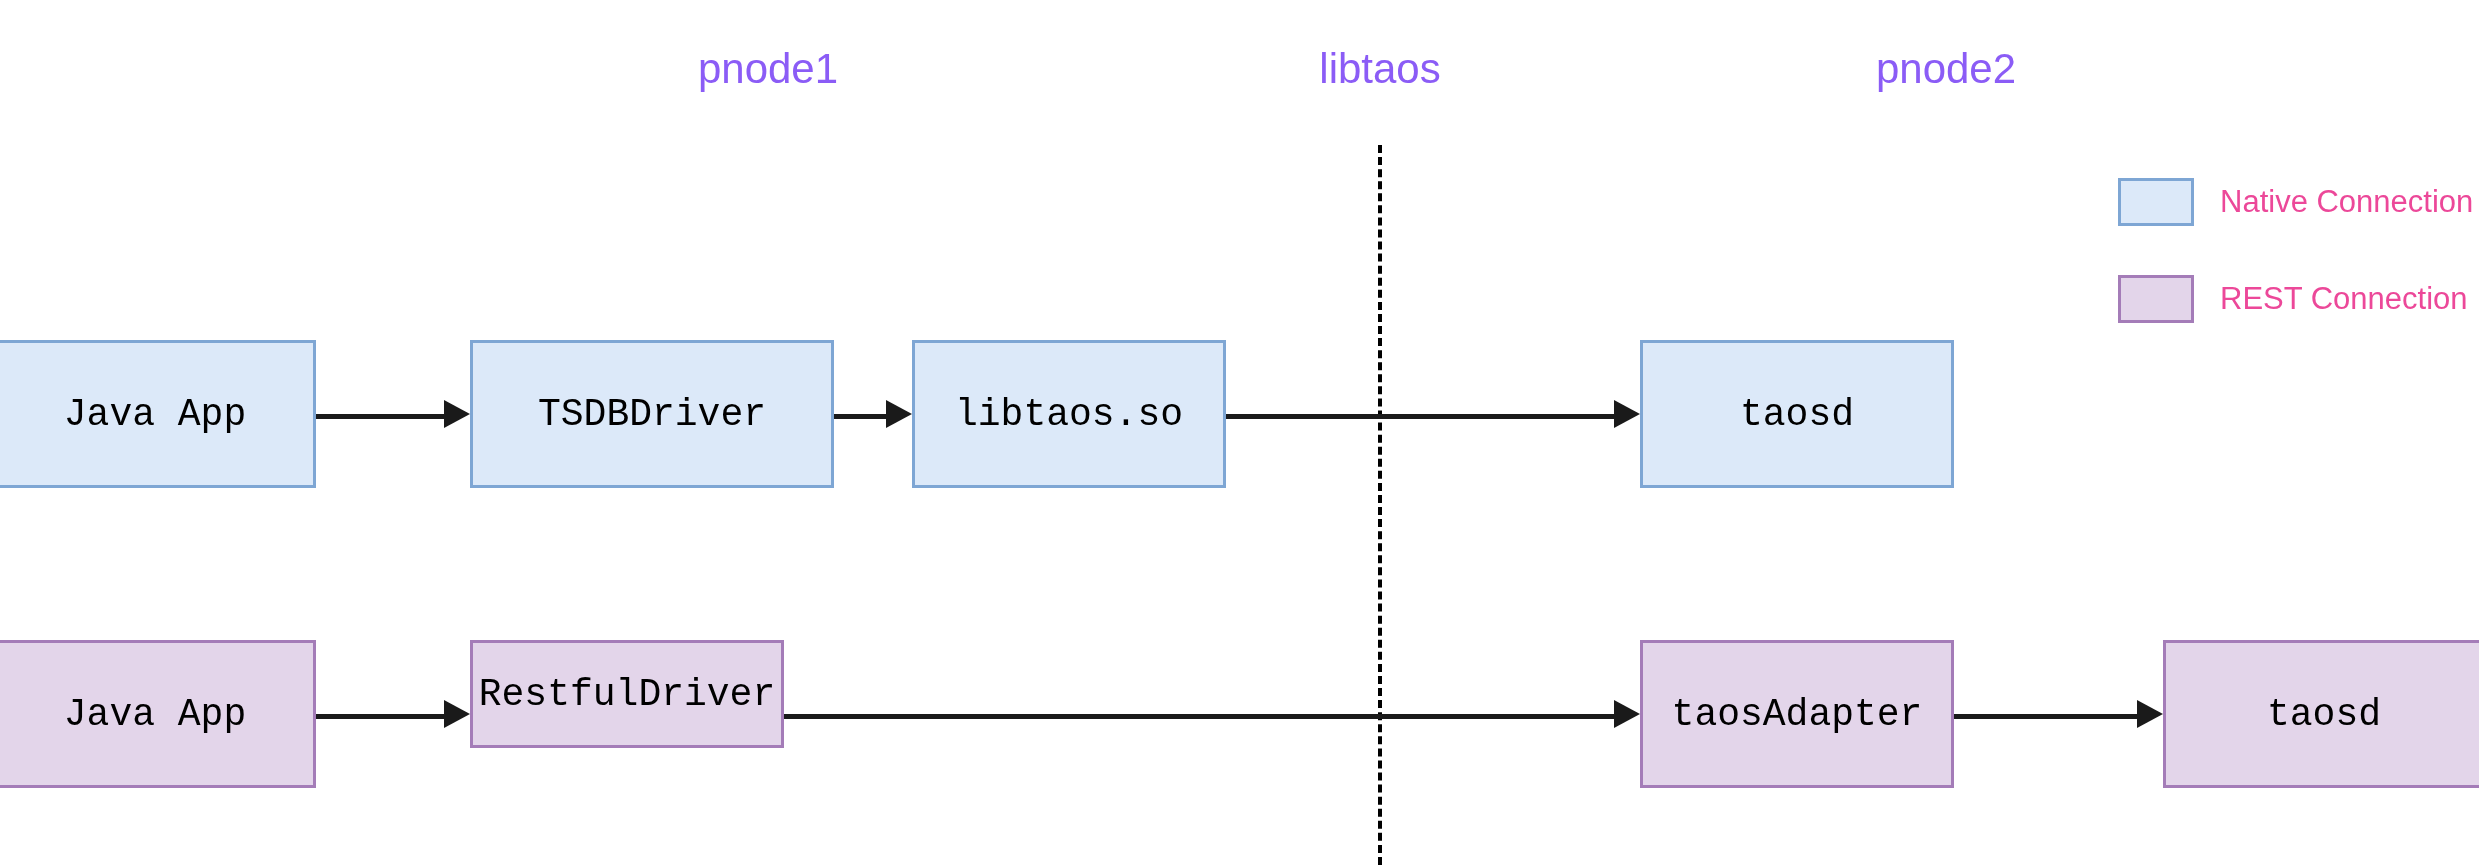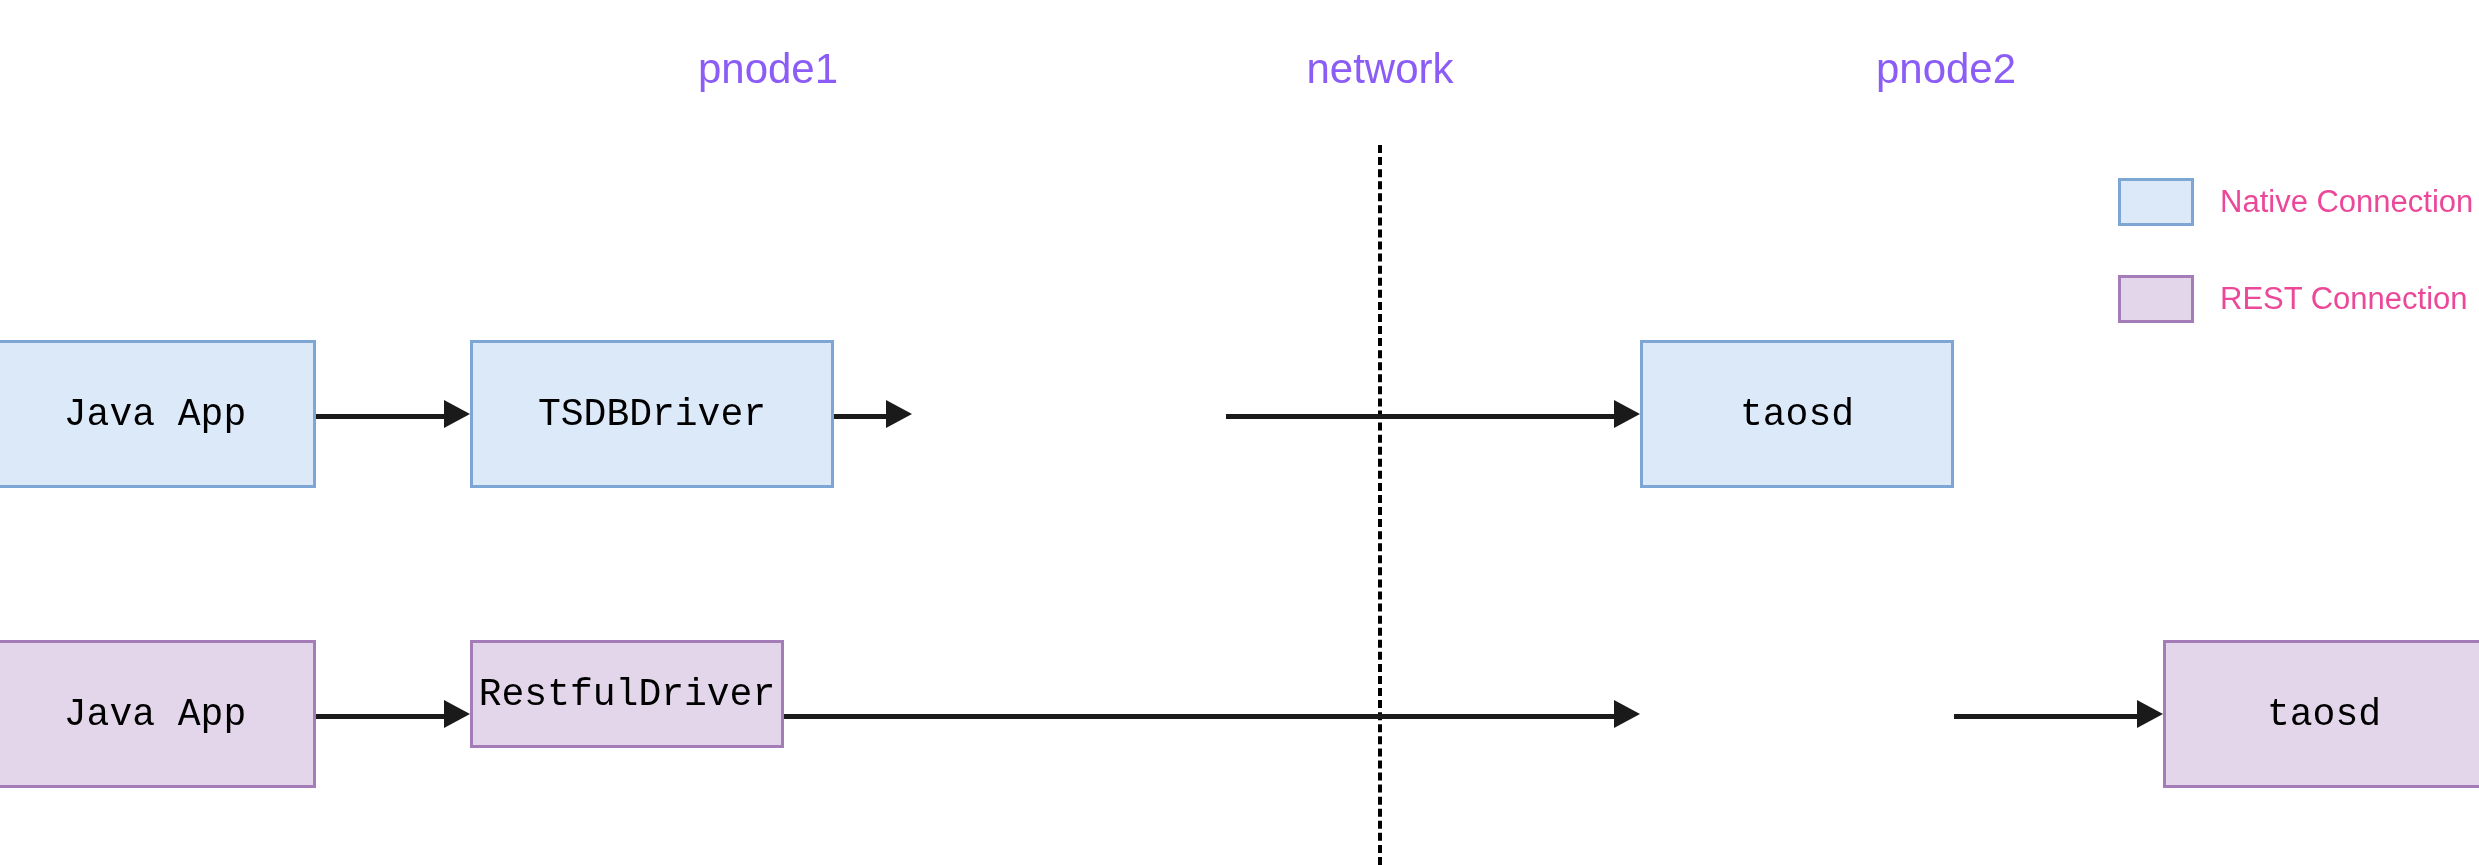--- a/index.html
+++ b/index.html
@@ -105,59 +105,65 @@
     color: #ec4899;
     white-space: nowrap;
   }
 </style>
 </head>
 <body>
 
 <div id="canvas">
 
   <div class="col-header" style="left:768px; top:48px;">pnode1</div>
-  <div class="col-header" style="left:1380px; top:48px;">network</div>
+  <div class="col-header" style="left:1380px; top:48px;">libtaos</div>
   <div class="col-header" style="left:1946px; top:48px;">pnode2</div>
 
   <div class="network-divider" style="left:1378px; top:145px; height:720px;"></div>
 
   <div class="connector" style="left:316px; top:414px; width:128px;"></div>
   <div class="arrow-head" style="left:444px; top:414px;"></div>
 
   <div class="connector" style="left:784px; top:414px; width:102px;"></div>
   <div class="arrow-head" style="left:886px; top:414px;"></div>
 
   <div class="connector" style="left:1226px; top:414px; width:388px;"></div>
   <div class="arrow-head" style="left:1614px; top:414px;"></div>
 
   <div class="node native" style="left:-6px; top:340px; width:322px; height:148px;">
     <span class="node-label">Java App</span>
   </div>
   <div class="node native" style="left:470px; top:340px; width:364px; height:148px;">
     <span class="node-label">TSDBDriver</span>
+  </div>
+  <div class="node native" style="left:912px; top:340px; width:314px; height:148px;">
+    <span class="node-label">libtaos.so</span>
   </div>
   <div class="node native" style="left:1640px; top:340px; width:314px; height:148px;">
     <span class="node-label">taosd</span>
   </div>
 
   <div class="connector" style="left:316px; top:714px; width:128px;"></div>
   <div class="arrow-head" style="left:444px; top:714px;"></div>
 
   <div class="connector" style="left:784px; top:714px; width:830px;"></div>
   <div class="arrow-head" style="left:1614px; top:714px;"></div>
 
   <div class="connector" style="left:1954px; top:714px; width:183px;"></div>
   <div class="arrow-head" style="left:2137px; top:714px;"></div>
 
   <div class="node rest" style="left:-6px; top:640px; width:322px; height:148px;">
     <span class="node-label">Java App</span>
   </div>
   <div class="node rest" style="left:470px; top:640px; width:314px; height:108px;">
     <span class="node-label">RestfulDriver</span>
   </div>
+  <div class="node rest" style="left:1640px; top:640px; width:314px; height:148px;">
+    <span class="node-label">taosAdapter</span>
+  </div>
   <div class="node rest" style="left:2163px; top:640px; width:322px; height:148px;">
     <span class="node-label">taosd</span>
   </div>
 
   <div class="legend">
     <div class="legend-row" style="left:2118px; top:178px;">
       <span class="legend-swatch native"></span>
       <span class="legend-label">Native Connection</span>
     </div>
     <div class="legend-row" style="left:2118px; top:275px;">

